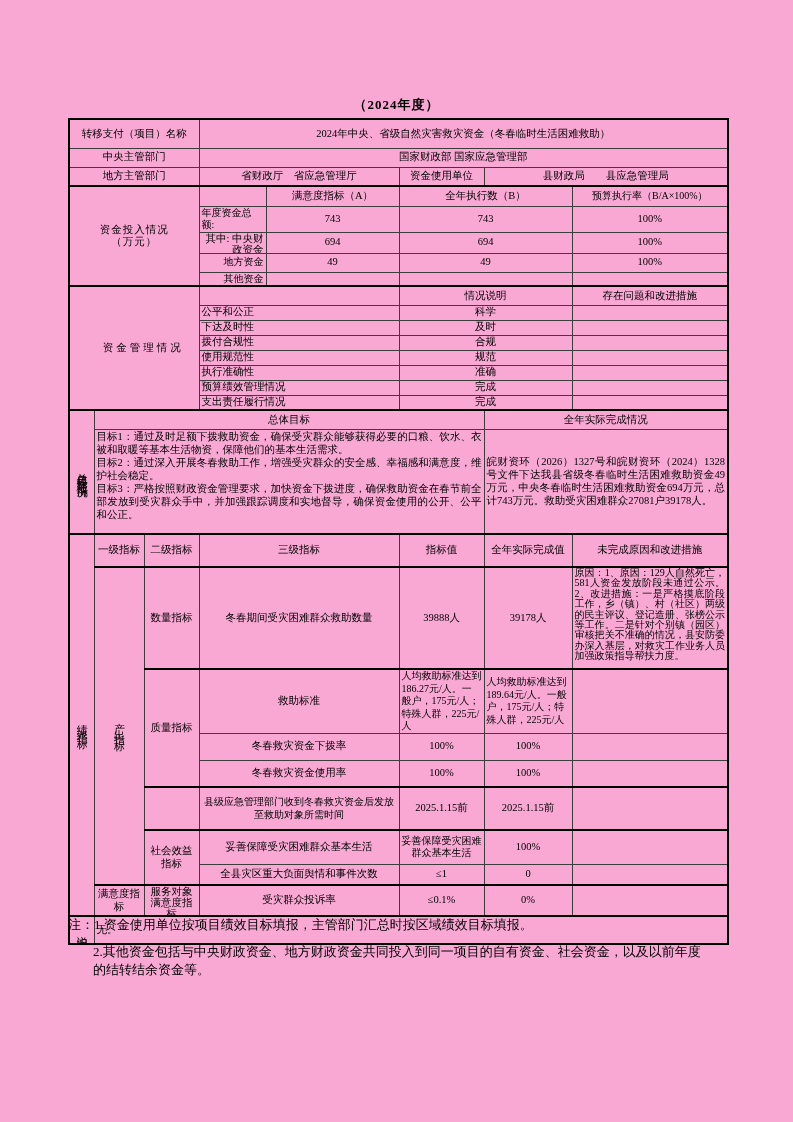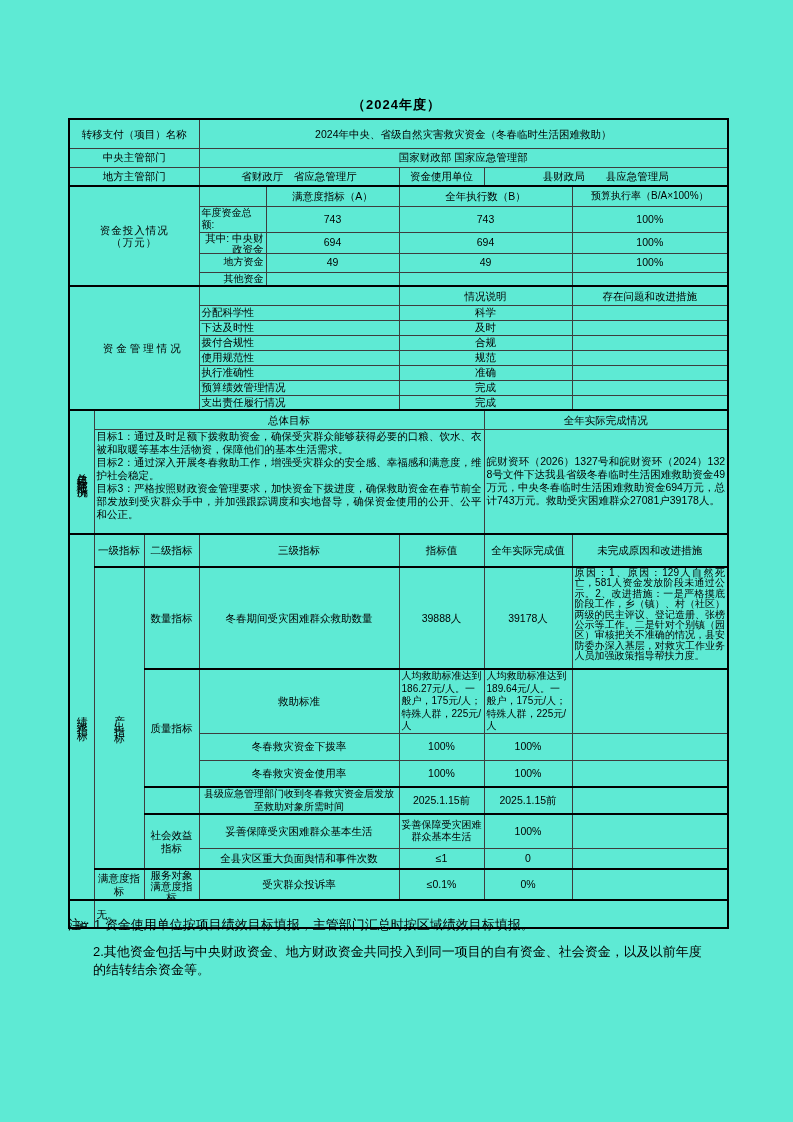--- a/index.html
+++ b/index.html
@@ -1,18 +1,18 @@
 <!DOCTYPE html>
 <html><head>
 <meta charset="utf-8">
 <style>
   html,body { margin:0; padding:0; background:#fff; }
   .page {
-    position:relative; width:793px; height:1122px; background:#5eead4;
-    font-family:Liberation Sans, sans-serif; color:#000;
+    position:relative; width:793px; height:1122px; background:#f9a8d4;
+    font-family:Liberation Serif, serif; color:#000;
     overflow:hidden;
   }
   .doc-title {
     position:absolute; top:96px; left:0; width:100%;
     text-align:center; font-size:13px; font-weight:bold; letter-spacing:1px;
   }
   table.main {
     position:absolute; left:68px; top:118px; width:659px;
     border-collapse:collapse; table-layout:fixed;
     border:2px solid #000;
@@ -121,21 +121,21 @@
       <td></td>
     </tr>
 
     <tr style="height:19px" class="bt2">
       <td colspan="3" rowspan="8" class="sp3">资金管理情况</td>
       <td colspan="2"></td>
       <td colspan="2">情况说明</td>
       <td>存在问题和改进措施</td>
     </tr>
     <tr style="height:15px">
-      <td colspan="2" class="tl">分配科学性</td>
+      <td colspan="2" class="tl">公平和公正</td>
       <td colspan="2">科学</td>
       <td></td>
     </tr>
     <tr style="height:15px">
       <td colspan="2" class="tl">下达及时性</td>
       <td colspan="2">及时</td>
       <td></td>
     </tr>
     <tr style="height:15px">
       <td colspan="2" class="tl">拨付合规性</td>
@@ -212,21 +212,21 @@
       <td>100%</td>
       <td>100%</td>
       <td></td>
     </tr>
     <tr style="height:27px">
       <td colspan="2">冬春救灾资金使用率</td>
       <td>100%</td>
       <td>100%</td>
       <td></td>
     </tr>
-    <tr style="height:27px" class="bt2">
+    <tr style="height:43px" class="bt2">
       <td></td>
       <td colspan="2" class="f10">县级应急管理部门收到冬春救灾资金后发放至救助对象所需时间</td>
       <td>2025.1.15前</td>
       <td>2025.1.15前</td>
       <td></td>
     </tr>
     <tr style="height:34px" class="bt2">
       <td rowspan="2">社会效益指标</td>
       <td colspan="2">妥善保障受灾困难群众基本生活</td>
       <td class="f10">妥善保障受灾困难群众基本生活</td>

